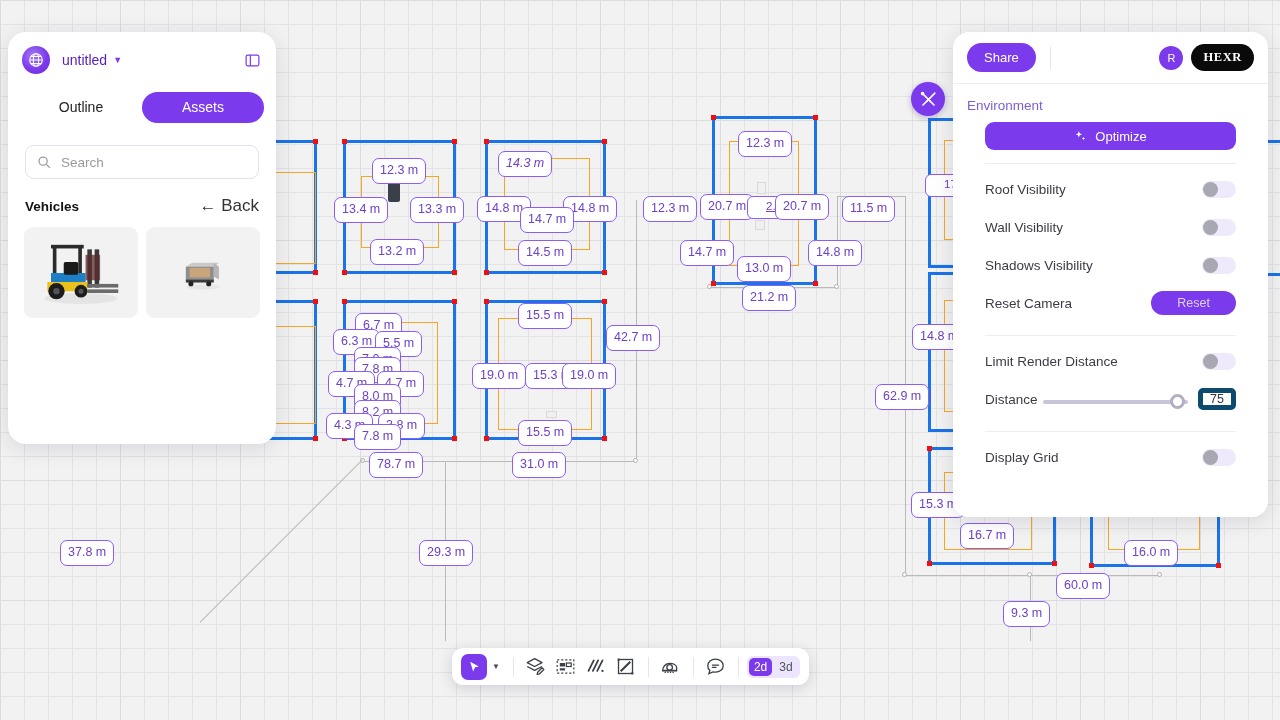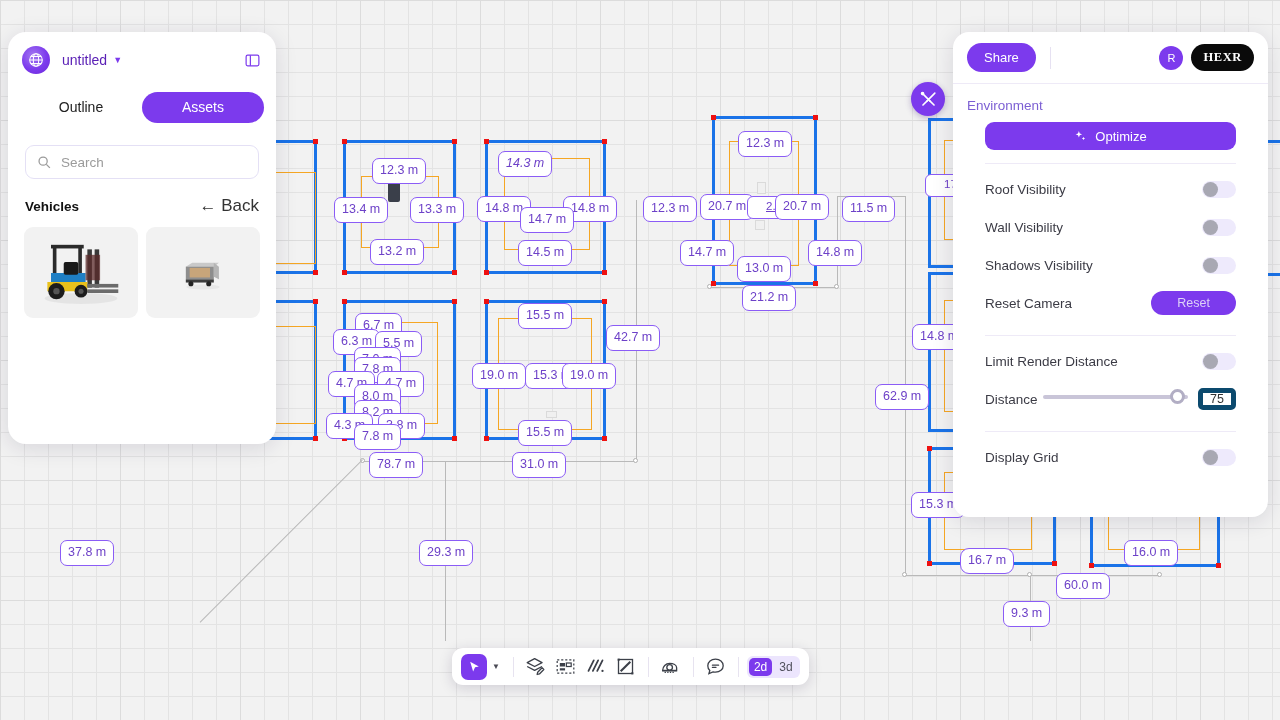--- a/index.html
+++ b/index.html
@@ -127,21 +127,21 @@
   .rp-sec-title { font-size:13.5px; color:#7c5fd3; padding:14px 14px 9px; }
   .rp-body { padding: 0 32px 14px; }
   .btn-optimize {
     width:100%; background:#7c3aed; color:#fff; border:none; border-radius:9px;
     height:28px; font-size:13px; cursor:pointer; display:flex; align-items:center;
     justify-content:center; gap:8px; font-family:"Liberation Sans",sans-serif;
   }
   .hr { height:1px; background:#eeeaf7; margin:13px 0 6px; }
   .row { display:flex; align-items:center; height:38px; }
   .row-label { font-size:13.5px; color:#3b3b45; }
-  .row-ctl { margin-left:auto; display:flex; align-items:flex-start; }
+  .row-ctl { margin-left:auto; display:flex; align-items:flex-end; }
 
   .toggle { width:34px;height:17px;border-radius:999px;background:#eeeafc;position:relative;cursor:pointer; }
   .toggle .knob { position:absolute; left:1px; top:1px; width:15px;height:15px;border-radius:50%;background:#a8a8b3; }
   .btn-reset { background:#7c3aed; color:#ddd2f7; border:none; border-radius:999px;
                padding:5px 26px; font-size:12.5px; cursor:pointer; font-family:"Liberation Sans",sans-serif;}
 
   .slider { width:145px; height:17px; position:relative; cursor:pointer; }
   .slider .track { position:absolute; top:7px; left:0; right:0; height:4px; border-radius:3px; background:#c9c5d8; }
   .slider .thumb { position:absolute; top:1px; width:15px;height:15px;border-radius:50%;
                    background:#fff; border:3px solid #b2aec4; }
@@ -319,21 +319,21 @@
         <div class="meas" style="left: 606px; top: 325px;">42.7 m</div>
         <div class="meas" style="left: 472px; top: 363px;">19.0 m</div>
         <div class="meas" style="left: 525px; top: 363px;">15.3 m</div>
         <div class="meas" style="left: 562px; top: 363px;">19.0 m</div>
         <div class="meas" style="left: 518px; top: 420px;">15.5 m</div>
         <div class="meas" style="left: 912px; top: 324px;">14.8 m</div>
         <div class="meas" style="left: 875px; top: 384px;">62.9 m</div>
         <div class="meas" style="left: 369px; top: 452px;">78.7 m</div>
         <div class="meas" style="left: 512px; top: 452px;">31.0 m</div>
         <div class="meas" style="left: 911px; top: 492px;">15.3 m</div>
-        <div class="meas" style="left: 960px; top: 548px; border-radius: 9px;">16.7 m</div>
+        <div class="meas" style="left: 960px; top: 523px;">16.7 m</div>
         <div class="meas" style="left: 1124px; top: 540px;">16.0 m</div>
         <div class="meas" style="left: 1056px; top: 573px;">60.0 m</div>
         <div class="meas" style="left: 1003px; top: 601px;">9.3 m</div>
         <div class="meas" style="left: 60px; top: 540px;">37.8 m</div>
         <div class="meas" style="left: 419px; top: 540px;">29.3 m</div>
       </div>
   </div>
 
   <div id="left-panel">
     <div class="lp-head">

